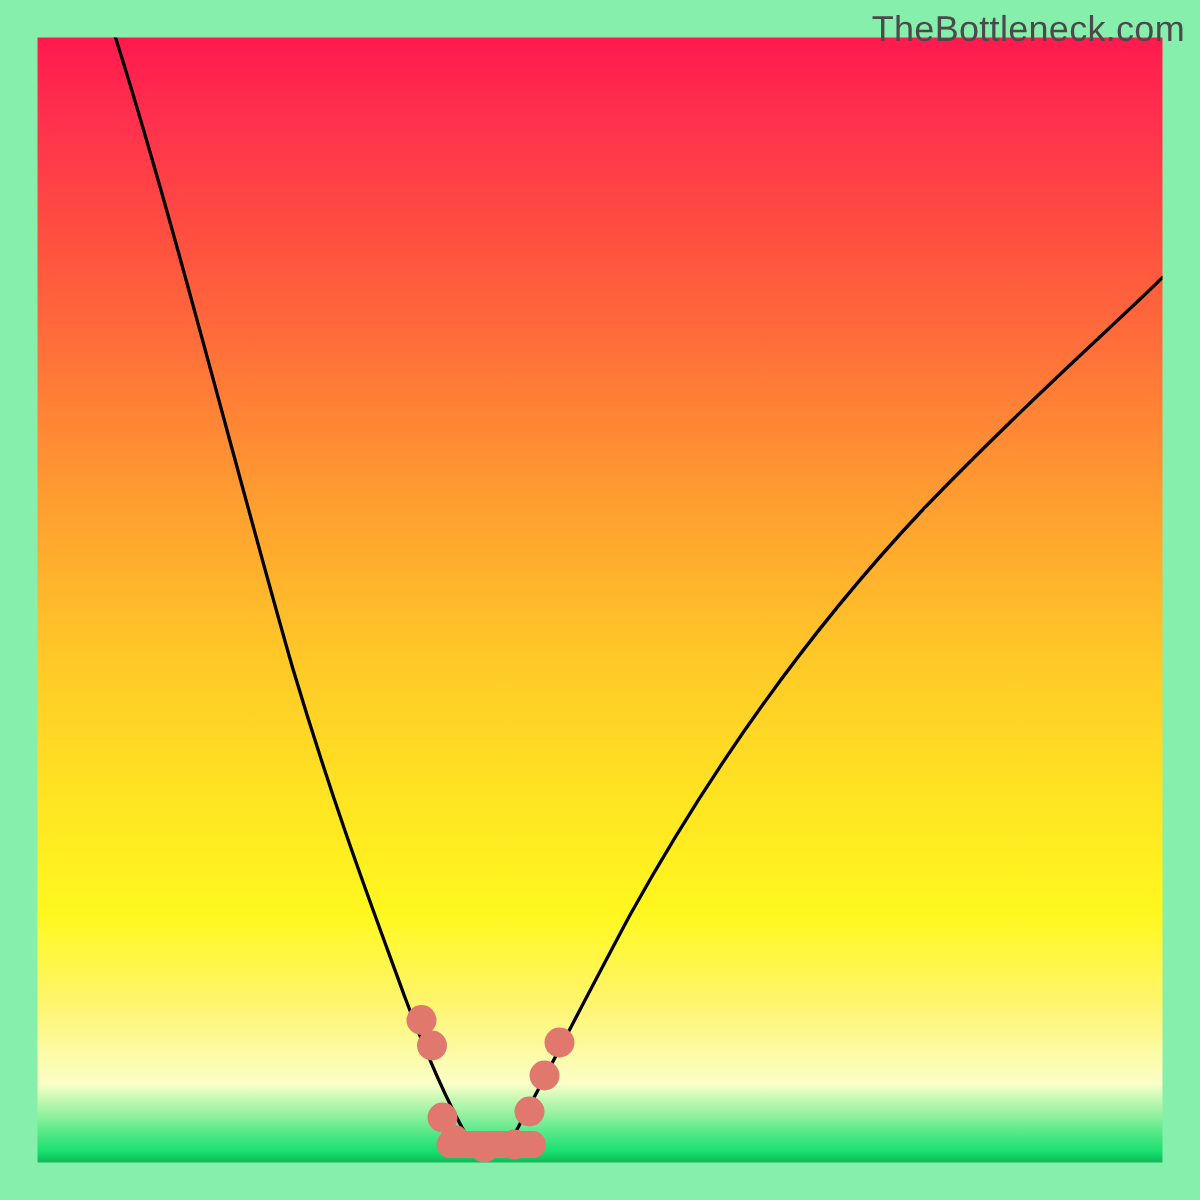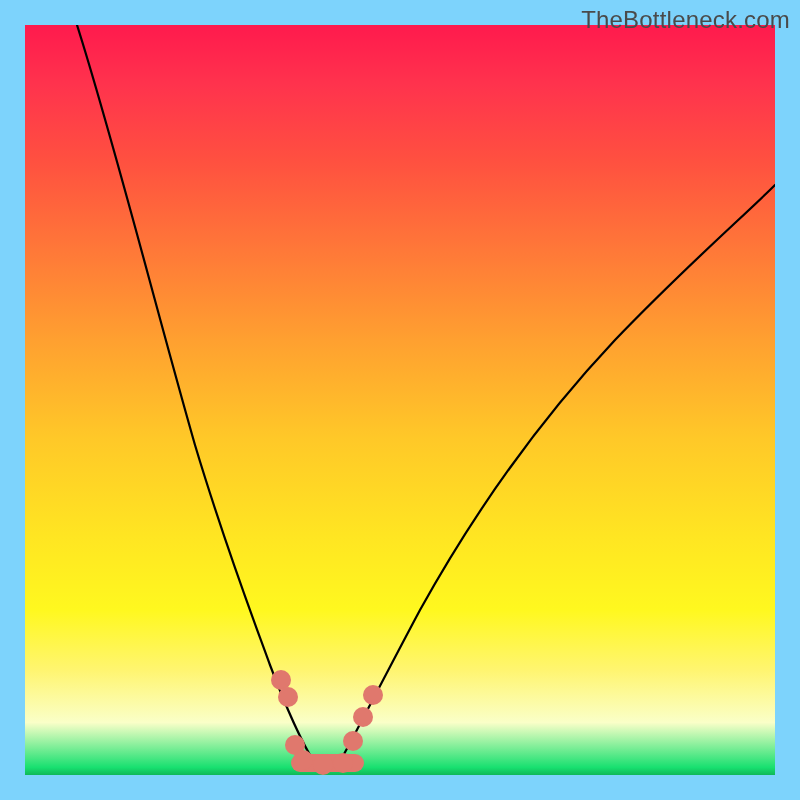--- a/index.html
+++ b/index.html
@@ -7,21 +7,21 @@
     padding: 0;
     width: 800px;
     height: 800px;
     overflow: hidden;
     font-family: Arial, Helvetica, sans-serif;
   }
   .frame {
     position: relative;
     width: 800px;
     height: 800px;
-    background: #7dd3fc;
+    background: #86efac;
   }
   .plot-area {
     position: absolute;
     left: 25px;
     top: 25px;
     width: 750px;
     height: 750px;
     background: linear-gradient(
       to bottom,
       #ff1a4d 0%,

